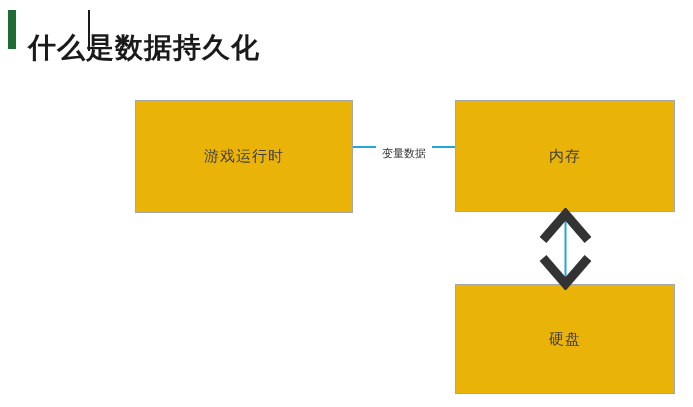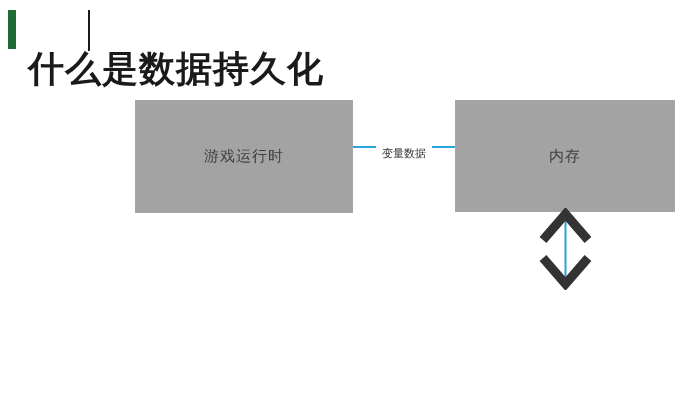--- a/index.html
+++ b/index.html
@@ -14,31 +14,31 @@
   html,body{margin:0;padding:0;}
   body{
     width:693px;height:407px;background:#ffffff;position:relative;overflow:hidden;
     font-family:"Liberation Sans","DejaVu Sans",sans-serif;
   }
   .accent-bar{
     position:absolute;left:8px;top:10px;width:8px;height:39px;
     background:var(--accent-green);
   }
   .page-title{
-    position:absolute;left:28px;top:24px;
-    font-size:36px;font-weight:bold;color:var(--title-text);
+    position:absolute;left:28px;top:8px;
+    font-size:28px;font-weight:bold;color:var(--title-text);
     letter-spacing:1px;white-space:nowrap;line-height:42px;
   }
   .text-caret{
     position:absolute;left:88px;top:10px;width:2px;height:41px;
     background:#1a1a1a;
   }
   .diagram{position:absolute;left:0;top:0;width:693px;height:407px;}
   .node{
-    position:absolute;background:#a3a3a3;border:1px solid var(--box-border);
+    position:absolute;background:#eab308;border:1px solid var(--box-border);
     display:flex;align-items:center;justify-content:center;
     font-size:15px;color:var(--box-text);letter-spacing:1px;
     box-sizing:border-box;
   }
   .node-game-runtime{left:135px;top:100px;width:218px;height:113px;}
   .node-memory{left:455px;top:100px;width:220px;height:112px;align-items:center;}
   .node-disk{left:455px;top:284px;width:220px;height:110px;}
   .h-edge{
     position:absolute;left:353px;top:146px;width:102px;height:20px;
     display:flex;align-items:flex-start;
@@ -62,20 +62,23 @@
   <div class="text-caret"></div>
 
   <div class="node node-game-runtime">
     <span>游戏运行时</span>
   </div>
 
   <div class="node node-memory">
     <span>内存</span>
   </div>
 
+  <div class="node node-disk">
+    <span>硬盘</span>
+  </div>
 
   <div class="h-edge">
     <div class="seg"></div>
     <span class="edge-label">变量数据</span>
     <div class="seg"></div>
   </div>
 
   <svg class="v-edge" viewBox="0 0 70 82" aria-hidden="true">
     <line class="blue-line" x1="34.5" y1="4" x2="34.5" y2="77"></line>
     <polyline class="chevron" points="12,32 34.5,6 57,32"></polyline>

